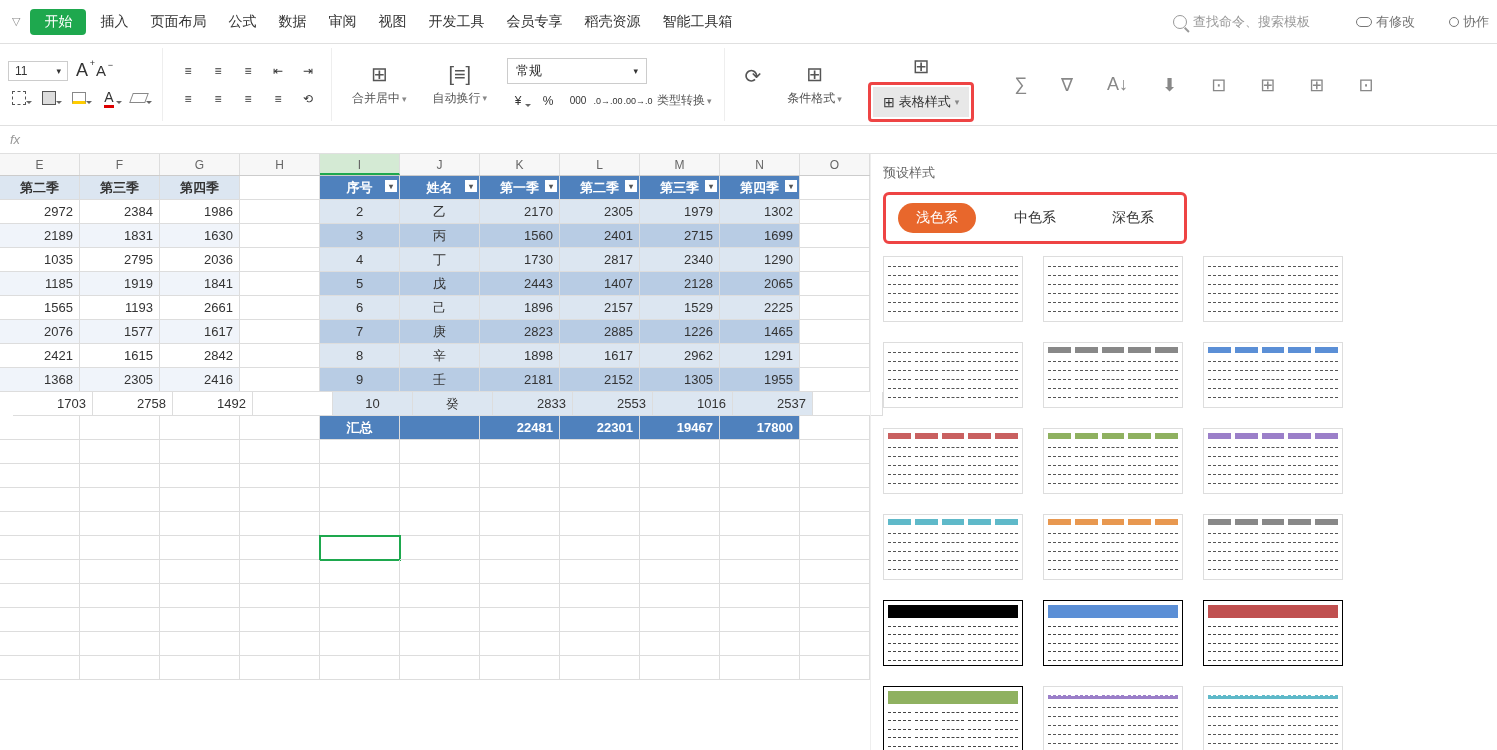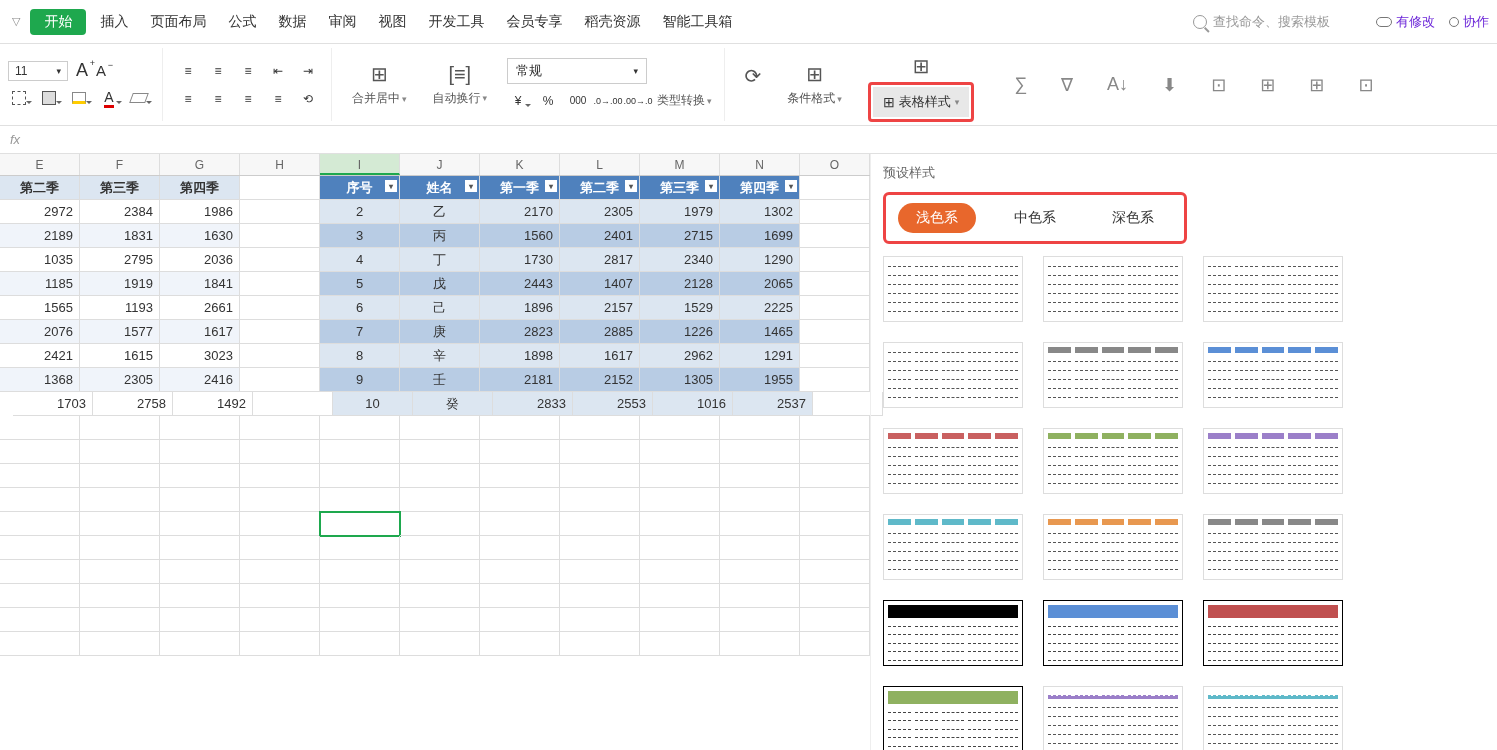--- a/index.html
+++ b/index.html
@@ -6,21 +6,21 @@
 body { background: #fff; font-size: 12px; color: #333; width: 1497px; }
 
 .top-ribbon { display: flex; align-items: center; height: 44px; border-bottom: 1px solid #e0e0e0; padding: 0 8px; gap: 6px; }
 .top-ribbon .drop { font-size: 11px; color: #888; cursor: pointer; padding: 2px 4px; }
 .tab { font-size: 14px; padding: 6px 8px; cursor: pointer; color: #333; }
 .tab.active { background: #1ea84e; color: #fff; border-radius: 4px; padding: 4px 14px; }
 .spacer { flex: 1; }
 .search-box { display: flex; align-items: center; gap: 6px; color: #999; font-size: 13px; }
 .search-box .mag { width: 14px; height: 14px; border: 1.5px solid #999; border-radius: 50%; position: relative; }
 .search-box .mag::after { content: ""; position: absolute; width: 6px; height: 1.5px; background: #999; transform: rotate(45deg); bottom: -3px; right: -4px; }
-.top-right { display: flex; align-items: flex-end; gap: 14px; font-size: 13px; color: #6d28d9; margin-left: 40px; }
+.top-right { display: flex; align-items: flex-end; gap: 34px; font-size: 13px; color: #737373; margin-left: 40px; }
 .top-right .item { display: flex; align-items: center; gap: 4px; }
 .cloud-icon { width: 16px; height: 10px; border: 1.5px solid #777; border-radius: 50px; position: relative; }
 .person-icon { width: 10px; height: 10px; border: 1.5px solid #777; border-radius: 50%; position: relative; }
 
 .toolbar { display: flex; align-items: stretch; height: 82px; border-bottom: 1px solid #e0e0e0; padding: 4px 8px; gap: 14px; }
 .tool-group { display: flex; flex-direction: column; justify-content: center; gap: 6px; border-right: 1px solid #eee; padding-right: 12px; }
 .tool-row { display: flex; align-items: center; gap: 8px; }
 .font-size { border: 1px solid #ccc; padding: 2px 6px; font-size: 12px; width: 60px; display: flex; justify-content: space-between; align-items: center; }
 .lg-a { font-size: 18px; position: relative; }
 .lg-a sup { font-size: 9px; position: absolute; top: -2px; right: -7px; }
@@ -321,21 +321,21 @@
           <div class="cell alt1 c" style="width: 80px;">庚</div>
           <div class="cell alt1" style="width: 80px;">2823</div>
           <div class="cell alt1" style="width: 80px;">2885</div>
           <div class="cell alt1" style="width: 80px;">1226</div>
           <div class="cell alt1" style="width: 80px;">1465</div>
           <div class="cell " style="width: 70px;"></div>
         </div>
         <div class="grid-row">
           <div class="cell " style="width: 80px;">2421</div>
           <div class="cell " style="width: 80px;">1615</div>
-          <div class="cell " style="width: 80px;">3023</div>
+          <div class="cell " style="width: 80px;">2842</div>
           <div class="cell " style="width: 80px;"></div>
           <div class="cell alt2 c" style="width: 80px;">8</div>
           <div class="cell alt2 c" style="width: 80px;">辛</div>
           <div class="cell alt2" style="width: 80px;">1898</div>
           <div class="cell alt2" style="width: 80px;">1617</div>
           <div class="cell alt2" style="width: 80px;">2962</div>
           <div class="cell alt2" style="width: 80px;">1291</div>
           <div class="cell " style="width: 70px;"></div>
         </div>
         <div class="grid-row">
@@ -355,20 +355,33 @@
           <div class="cell " style="width: 80px; margin-left: 13px;">1703</div>
           <div class="cell " style="width: 80px;">2758</div>
           <div class="cell " style="width: 80px;">1492</div>
           <div class="cell " style="width: 80px;"></div>
           <div class="cell alt2 c" style="width: 80px;">10</div>
           <div class="cell alt2 c" style="width: 80px;">癸</div>
           <div class="cell alt2" style="width: 80px;">2833</div>
           <div class="cell alt2" style="width: 80px;">2553</div>
           <div class="cell alt2" style="width: 80px;">1016</div>
           <div class="cell alt2" style="width: 80px;">2537</div>
+          <div class="cell " style="width: 70px;"></div>
+        </div>
+        <div class="grid-row">
+          <div class="cell " style="width: 80px;"></div>
+          <div class="cell " style="width: 80px;"></div>
+          <div class="cell " style="width: 80px;"></div>
+          <div class="cell " style="width: 80px;"></div>
+          <div class="cell total-row c" style="width: 80px;">汇总</div>
+          <div class="cell total-row" style="width: 80px;"></div>
+          <div class="cell total-row" style="width: 80px;">22481</div>
+          <div class="cell total-row" style="width: 80px;">22301</div>
+          <div class="cell total-row" style="width: 80px;">19467</div>
+          <div class="cell total-row" style="width: 80px;">17800</div>
           <div class="cell " style="width: 70px;"></div>
         </div>
         <div class="grid-row">
           <div class="cell " style="width: 80px;"></div>
           <div class="cell " style="width: 80px;"></div>
           <div class="cell " style="width: 80px;"></div>
           <div class="cell " style="width: 80px;"></div>
           <div class="cell " style="width: 80px;"></div>
           <div class="cell " style="width: 80px;"></div>
           <div class="cell " style="width: 80px;"></div>

